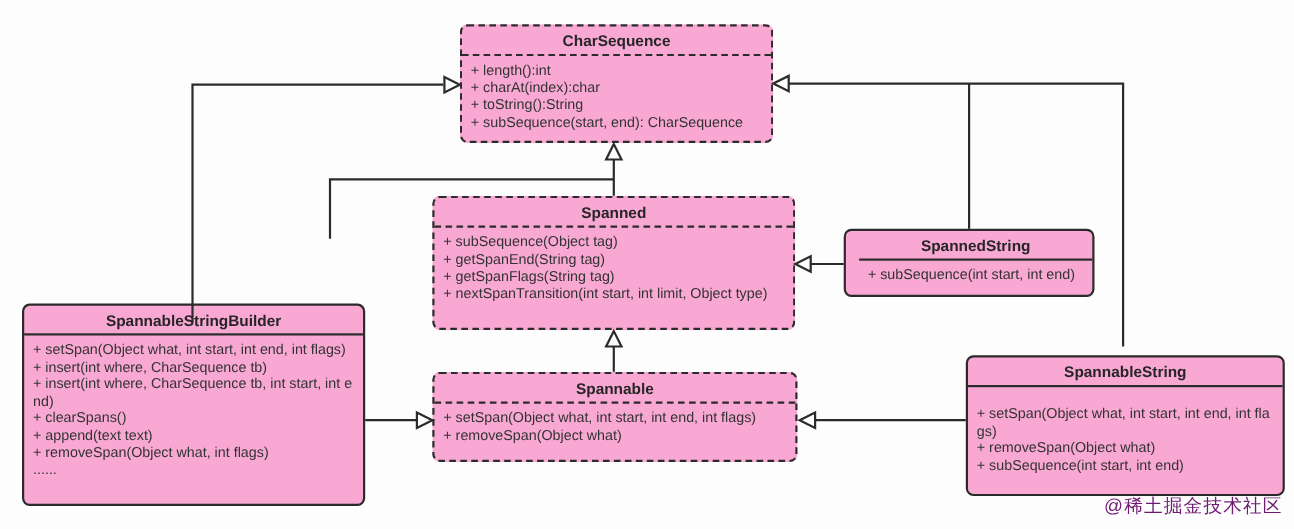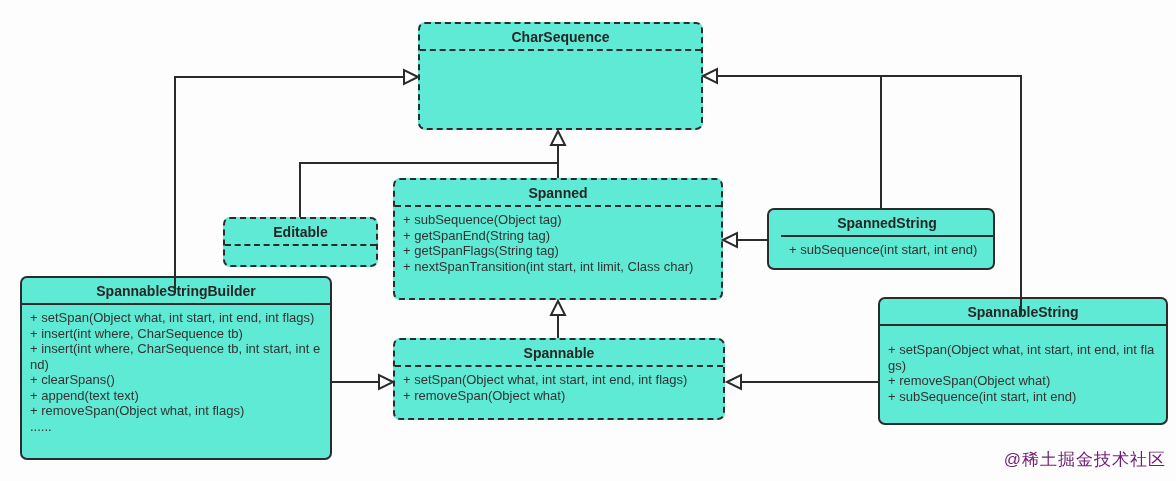--- a/index.html
+++ b/index.html
@@ -12,21 +12,21 @@
     position: relative;
     width: 1176px; height: 481px;
     background: #fdfdfd;
     overflow: hidden;
   }
   .uml-box {
     position: absolute;
     box-sizing: border-box;
     border: 2px solid #2b2b2b;
     border-radius: 7px;
-    background: #5eead4;
+    background: #f9a8d4;
     color: #333333;
   }
   .uml-box.interface { border-style: dashed; }
   .uml-title {
     font-size: 14px;
     font-weight: bold;
     color: #262626;
     text-align: center;
     padding: 5px 4px 4px 4px;
     border-bottom: 2px solid #2b2b2b;
@@ -56,36 +56,38 @@
     letter-spacing: 1px;
   }
 </style>
 </head>
 <body>
 
 <div class="canvas">
 
   <div class="uml-box interface" style="left:418px; top:22px; width:285px; height:108px;">
     <div class="uml-title">CharSequence</div>
+    <div class="uml-members">
+      <div class="uml-member">+ length():int</div>
+      <div class="uml-member">+ charAt(index):char</div>
+      <div class="uml-member">+ toString():String</div>
+      <div class="uml-member">+ subSequence(start, end): CharSequence</div>
+    </div>
   </div>
 
   <div class="uml-box interface" style="left:393px; top:178px; width:330px; height:122px;">
     <div class="uml-title">Spanned</div>
     <div class="uml-members">
       <div class="uml-member">+ subSequence(Object tag)</div>
       <div class="uml-member">+ getSpanEnd(String tag)</div>
       <div class="uml-member">+ getSpanFlags(String tag)</div>
-      <div class="uml-member">+ nextSpanTransition(int start, int limit, Class char)</div>
+      <div class="uml-member">+ nextSpanTransition(int start, int limit, Object type)</div>
     </div>
   </div>
 
-  <div class="uml-box interface" style="left:223px; top:217px; width:155px; height:50px;">
-    <div class="uml-title">Editable</div>
-    <div class="uml-members"></div>
-  </div>
 
   <div class="uml-box" style="left:767px; top:208px; width:228px; height:62px;padding-left:12px;">
     <div class="uml-title">SpannedString</div>
     <div class="uml-members">
       <div class="uml-member">+ subSequence(int start, int end)</div>
     </div>
   </div>
 
   <div class="uml-box" style="left:20px; top:276px; width:312px; height:184px;">
     <div class="uml-title">SpannableStringBuilder</div>
@@ -101,21 +103,21 @@
   </div>
 
   <div class="uml-box interface" style="left:393px; top:338px; width:332px; height:82px;">
     <div class="uml-title">Spannable</div>
     <div class="uml-members">
       <div class="uml-member">+ setSpan(Object what, int start, int end, int flags)</div>
       <div class="uml-member">+ removeSpan(Object what)</div>
     </div>
   </div>
 
-  <div class="uml-box" style="left:878px; top:297px; width:290px; height:128px;">
+  <div class="uml-box" style="left:878px; top:323px; width:290px; height:128px;">
     <div class="uml-title">SpannableString</div>
     <div class="uml-members pad-top">
       <div class="uml-member">+ setSpan(Object what, int start, int end, int flags)</div>
       <div class="uml-member">+ removeSpan(Object what)</div>
       <div class="uml-member">+ subSequence(int start, int end)</div>
     </div>
   </div>
 
   <svg class="connectors" viewBox="0 0 1176 481">
     <g fill="none" stroke="#2b2b2b" stroke-width="2">

